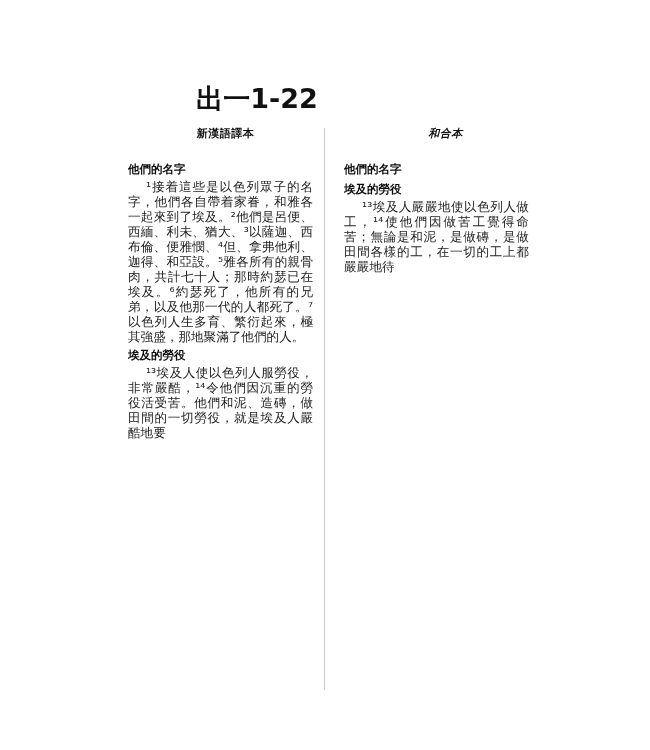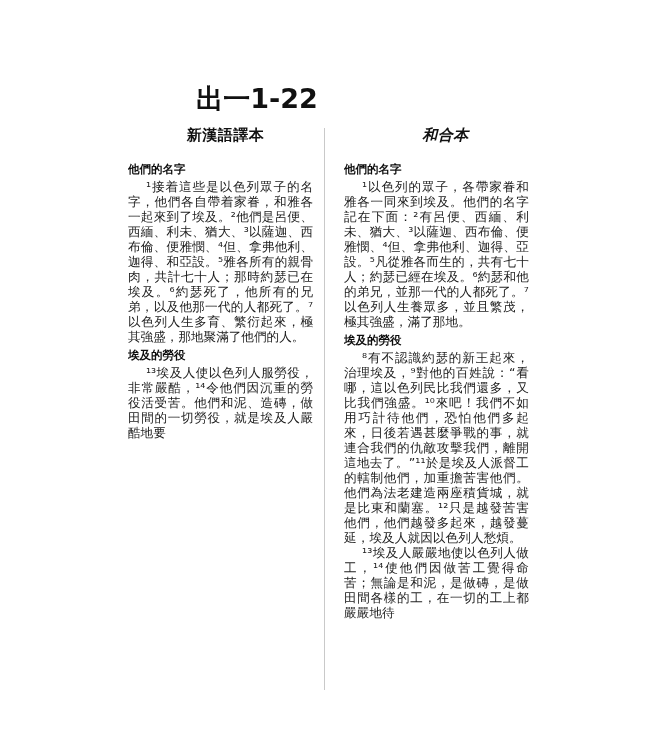--- a/index.html
+++ b/index.html
@@ -35,21 +35,21 @@
   .headers {
     position: absolute;
     top: 126px;
     left: 0;
     width: 650px;
     display: flex;
   }
   .hdr {
     width: 195px;
     text-align: center;
-    font-size: 15px;
+    font-size: 11px;
     font-weight: bold;
     color: #111;
     letter-spacing: 0.5px;
   }
   .hdr-left { margin-left: 128px; }
   .hdr-right { margin-left: 25px; font-style: italic; }
 
   .divider {
     position: absolute;
     left: 324px;
@@ -116,20 +116,18 @@
 
     <div class="col col-left">
       <div class="section-head">他們的名字</div>
       <p class="para">¹接着這些是以色列眾子的名字，他們各自帶着家眷，和雅各一起來到了埃及。²他們是呂便、西緬、利未、猶大、³以薩迦、西布倫、便雅憫、⁴但、拿弗他利、迦得、和亞設。⁵雅各所有的親骨肉，共計七十人；那時約瑟已在埃及。⁶約瑟死了，他所有的兄弟，以及他那一代的人都死了。⁷以色列人生多育、繁衍起來，極其強盛，那地聚滿了他們的人。</p>
       <div class="section-head">埃及的勞役</div>
       <p class="para cont">¹³埃及人使以色列人服勞役，非常嚴酷，¹⁴令他們因沉重的勞役活受苦。他們和泥、造磚，做田間的一切勞役，就是埃及人嚴酷地要</p>
     </div>
 
     <div class="col col-right">
       <div class="section-head">他們的名字</div>
-      <p class="para">¹以色列的眾子，各帶家眷和雅各一同來到埃及。他們的名字記在下面：²有呂便、西緬、利未、猶大、³以薩迦、西布倫、便雅憫、⁴但、拿弗他利、迦得、亞設。⁵凡從雅各而生的，共有七十人；約瑟已經在埃及。⁶約瑟和他的弟兄，並那一代的人都死了。⁷以色列人生養眾多，並且繁茂，極其強盛，滿了那地。</p>
       <div class="section-head">埃及的勞役</div>
-      <p class="para">⁸有不認識約瑟的新王起來，治理埃及，⁹對他的百姓說：“看哪，這以色列民比我們還多，又比我們強盛。¹⁰來吧！我們不如用巧計待他們，恐怕他們多起來，日後若遇甚麼爭戰的事，就連合我們的仇敵攻擊我們，離開這地去了。”¹¹於是埃及人派督工的轄制他們，加重擔苦害他們。他們為法老建造兩座積貨城，就是比東和蘭塞。¹²只是越發苦害他們，他們越發多起來，越發蔓延，埃及人就因以色列人愁煩。</p>
       <p class="para cont">¹³埃及人嚴嚴地使以色列人做工，¹⁴使他們因做苦工覺得命苦；無論是和泥，是做磚，是做田間各樣的工，在一切的工上都嚴嚴地待</p>
     </div>
 
   </div>
 </div>
 
 </body></html>

